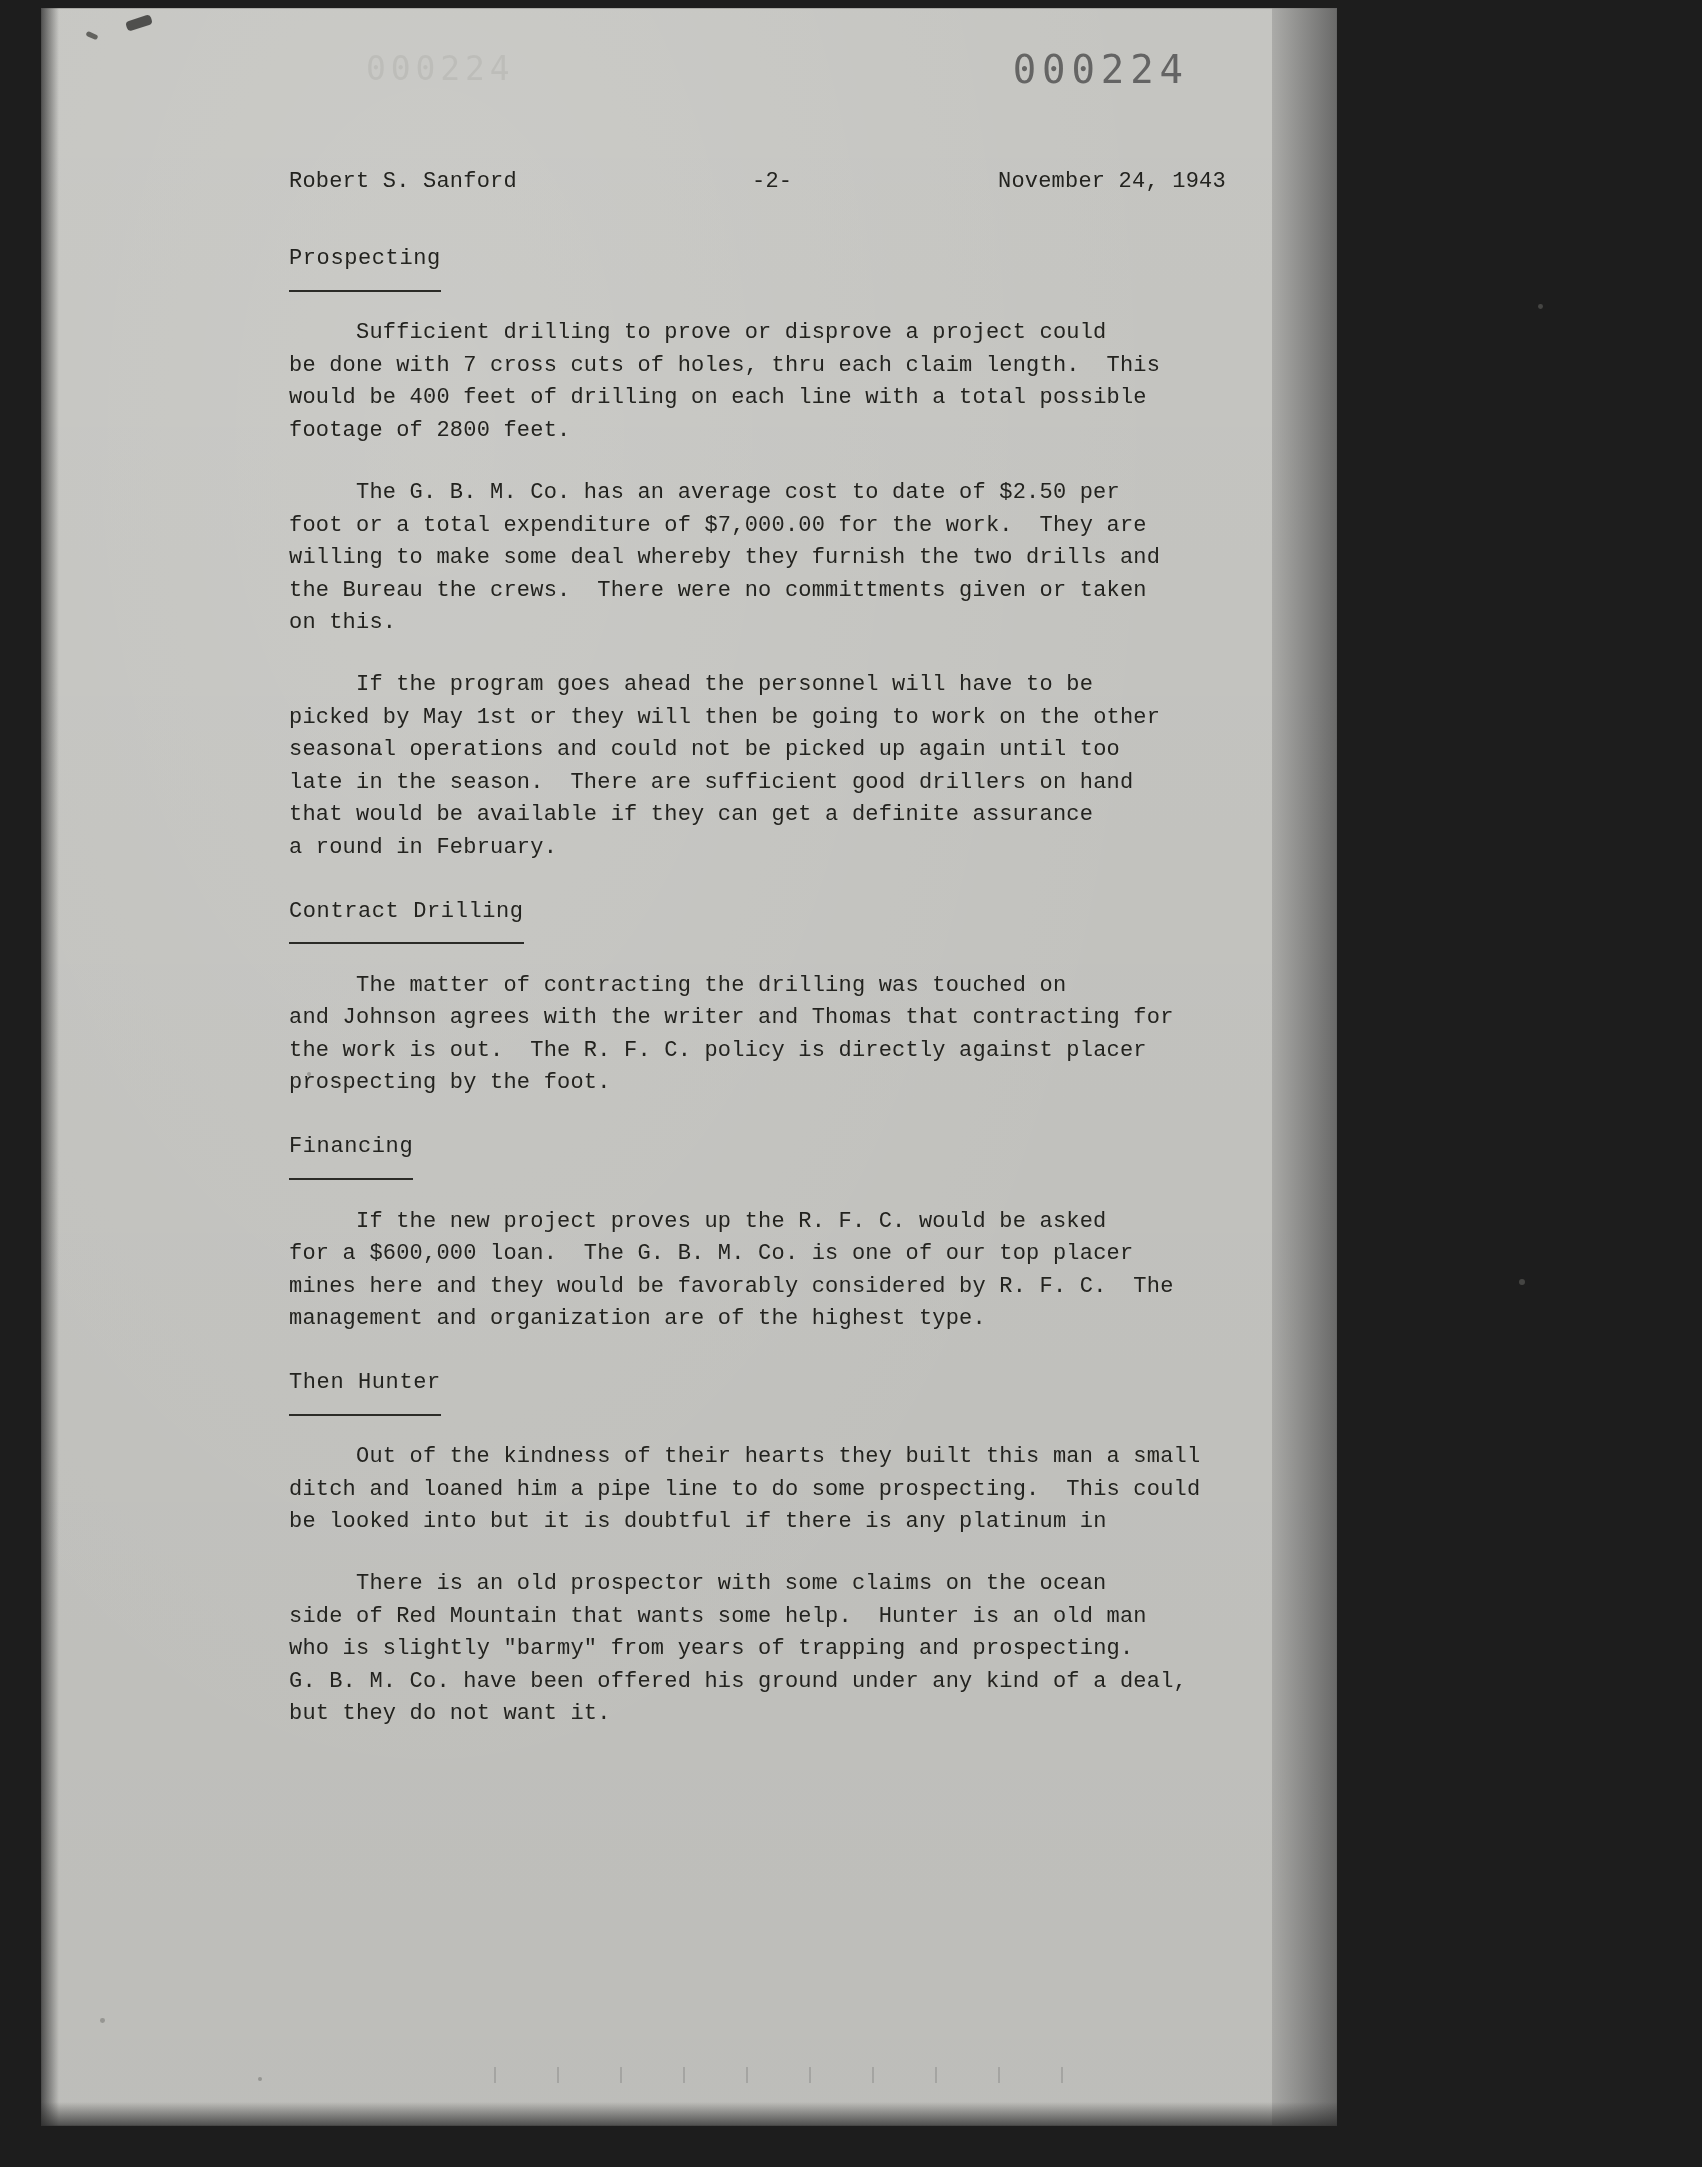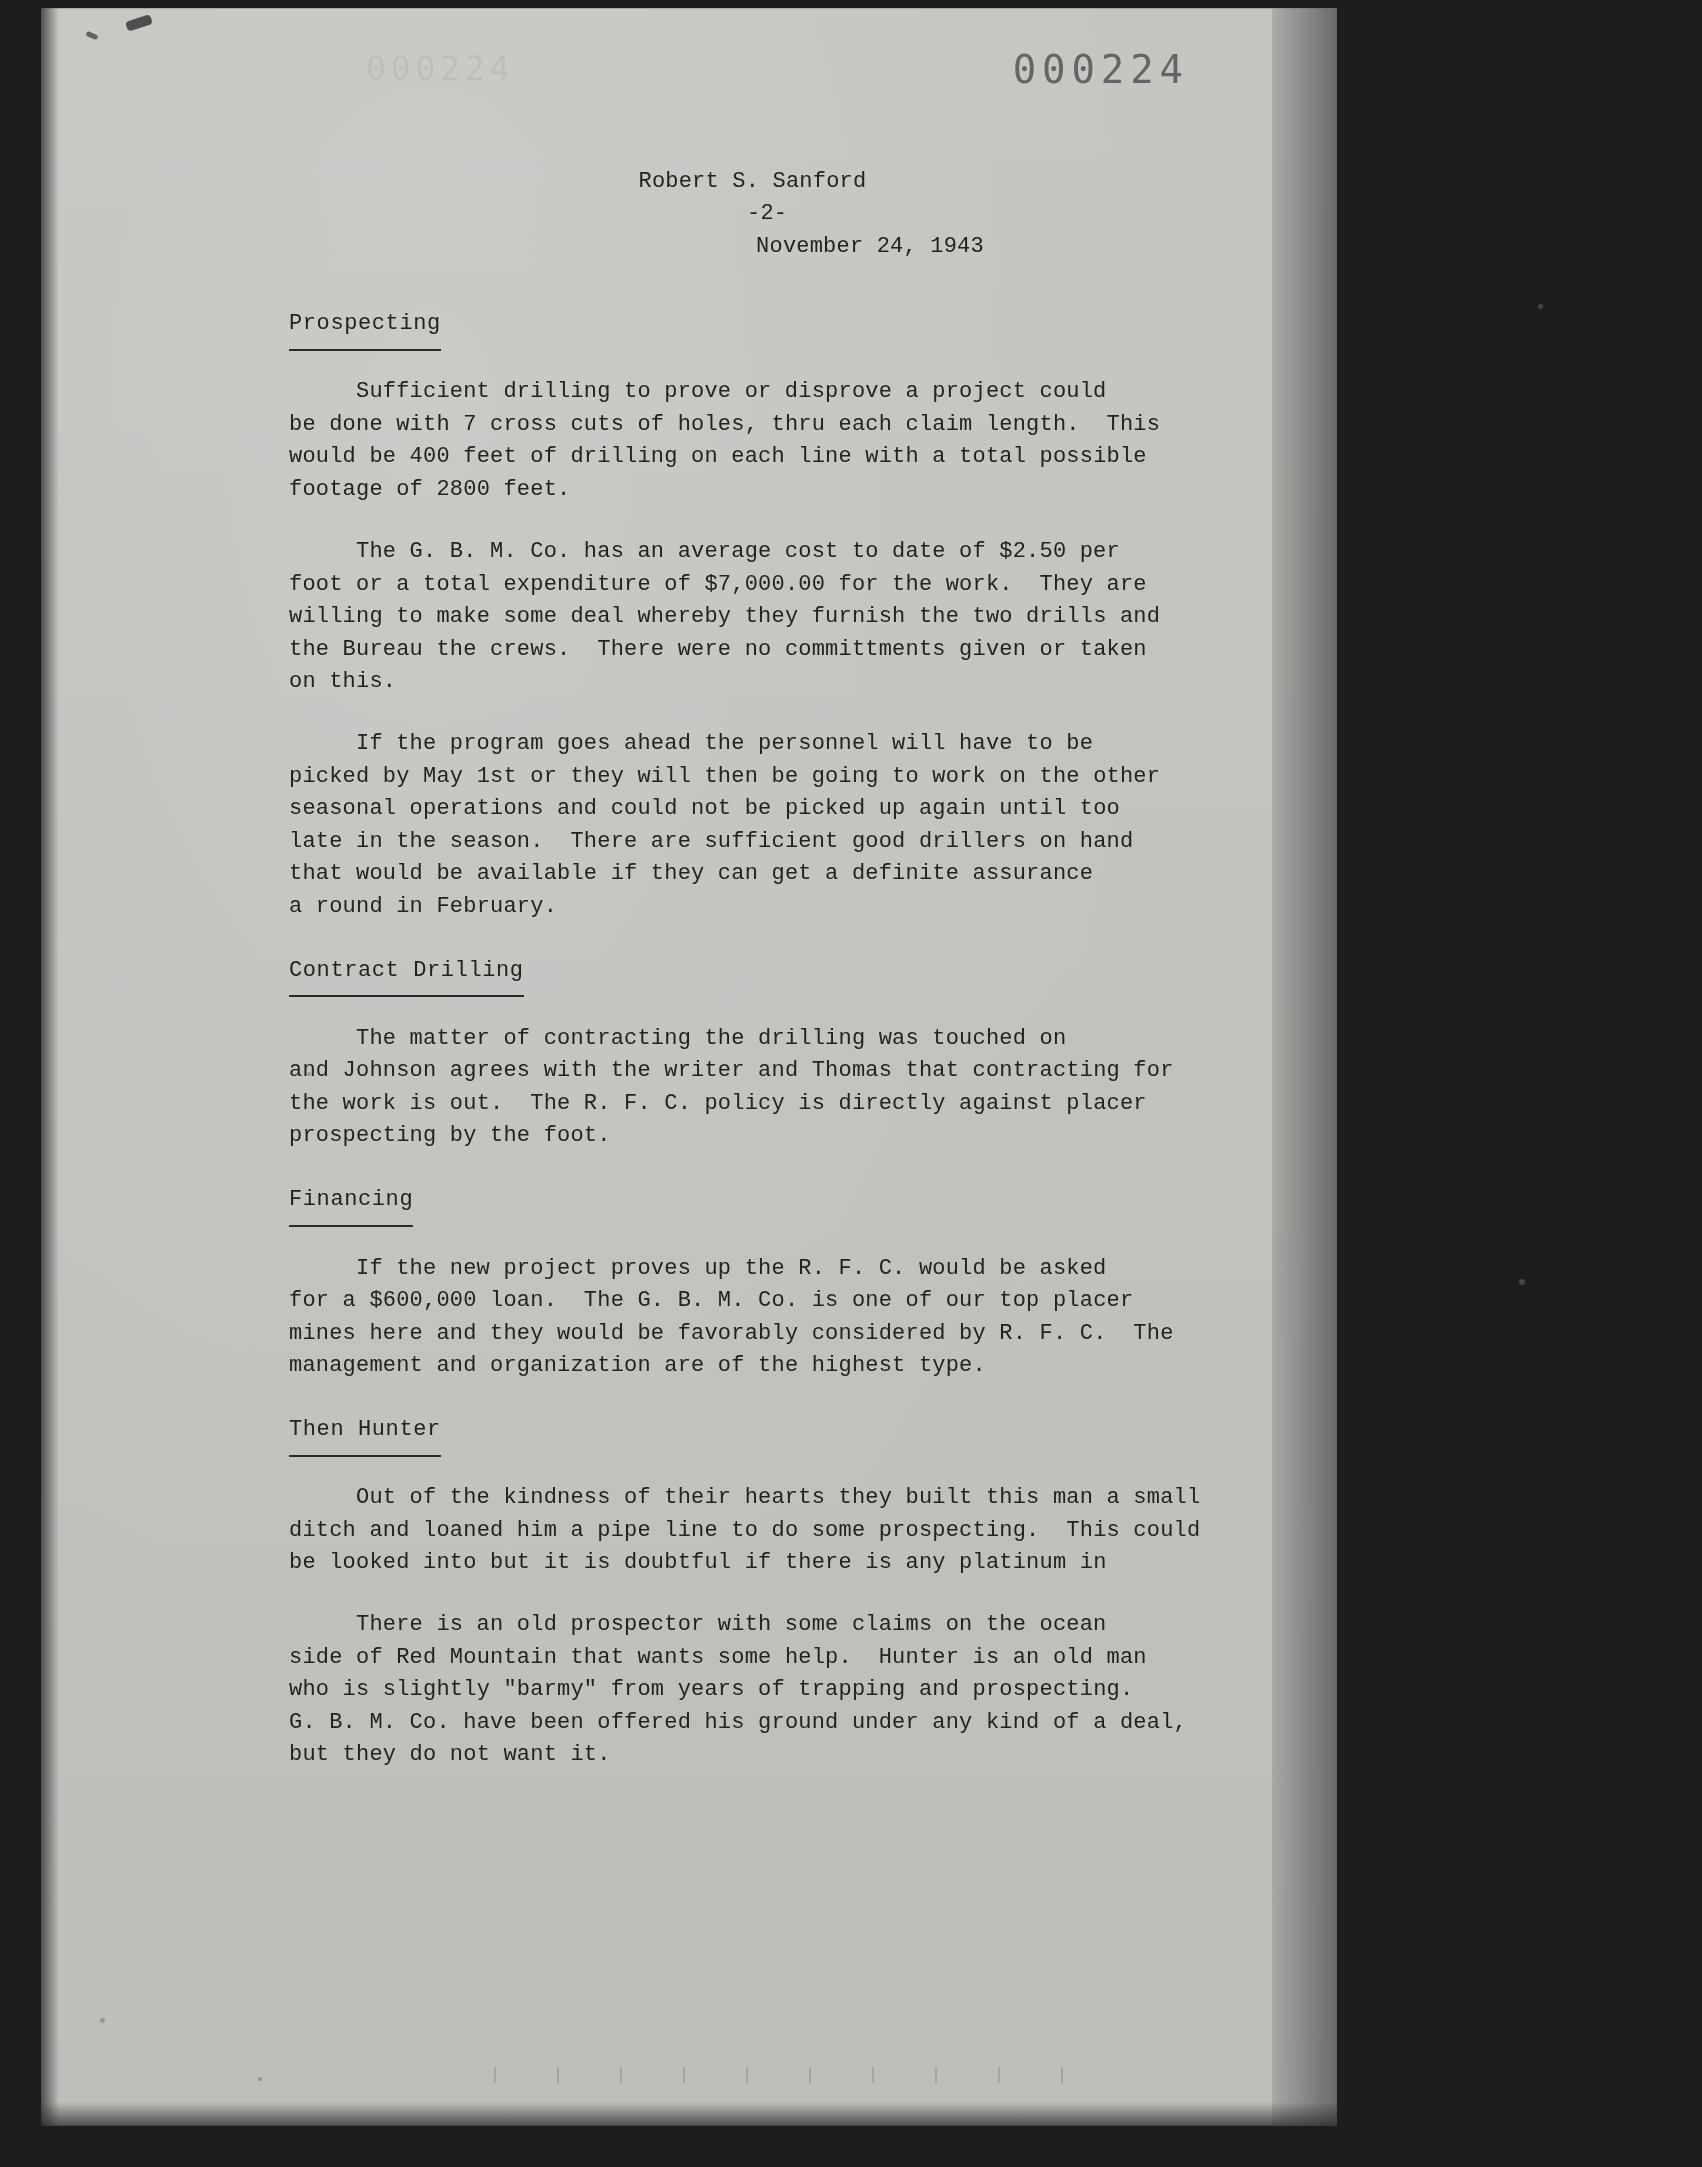--- a/index.html
+++ b/index.html
@@ -102,39 +102,38 @@
     color: #23231f;
     font-size: 22px;
     line-height: 32.5px;
     letter-spacing: 0.2px;
   }
 
   .head-row {
     display: flex;
     align-items: center;
     margin-bottom: 43px;
-    flex-direction: column;
   }
   .head-addressee { width: 463px; }
   .head-page { width: 246px; text-align: left; }
   .head-date { flex: 1; text-align: left; }
 
   .para {
     margin-bottom: 29.6px;
     white-space: pre-wrap;
   }
   .para.indented {
     text-indent: 67px;
   }
   .section-head {
     margin-top: 2px;
     margin-bottom: 25.6px;
     display: inline-block;
     border-bottom: 2px solid #2b2b27;
-    padding-bottom: 8px;
+    padding-bottom: 14px;
     letter-spacing: 0.6px;
   }
   .section-wrap { margin-bottom: 3.9px; }
 
   
   .speck {
     position: absolute;
     background: #6d6d69;
     border-radius: 50%;
     opacity: 0.5;

